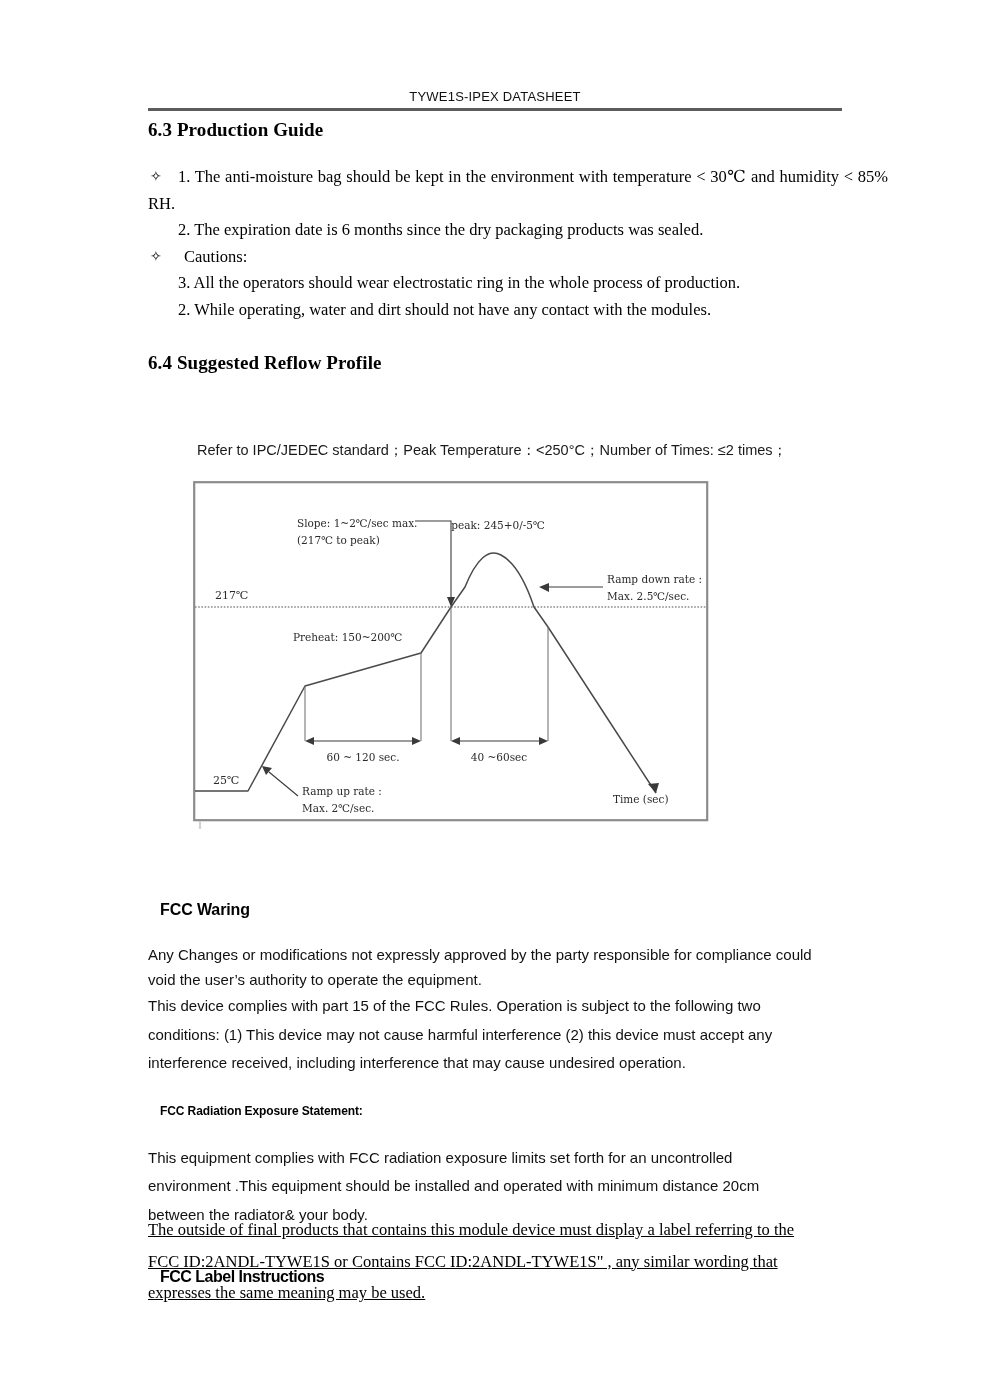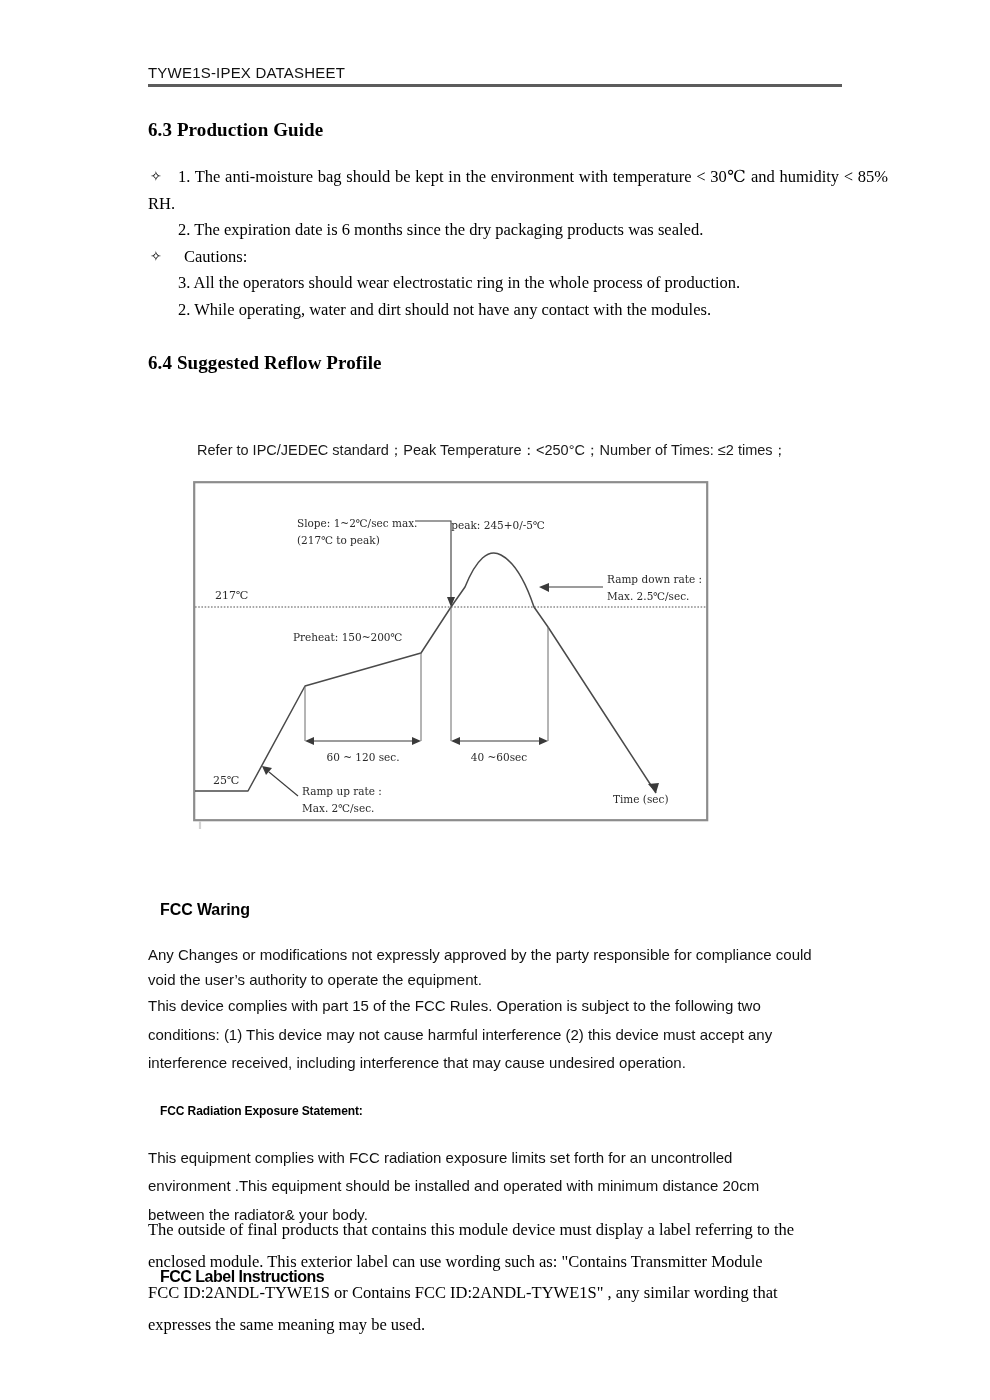--- a/index.html
+++ b/index.html
@@ -25,24 +25,26 @@
 
   
   .header-block {
     position: absolute;
     left: 148px;
     top: 66px;
     width: 694px;
   }
   .header-title {
     font-family: "Liberation Sans", "DejaVu Sans", sans-serif;
-    font-size: 15px;
+    font-size: 13px;
     letter-spacing: 0.2px;
+    text-align: center;
     color: #111;
     line-height: 14px;
+    margin-top: 24px;
   }
   .header-rule {
     margin-top: 4px;
     height: 2.5px;
     background: #5c5c5c;
     width: 100%;
   }
 
   
   .content {
@@ -143,20 +145,21 @@
   .spacer-lg { height: 24px; }
 
   .serif-block {
     position: absolute;
     left: 148px;
     top: 1214px;
     width: 745px;
     font-family: "Liberation Serif", "DejaVu Serif", serif;
     font-size: 16.5px;
     line-height: 31.5px;
+    text-decoration: underline;
   }
   .serif-block p { margin: 0; }
 </style>
 </head>
 <body>
 
 <div class="page">
 
   <div class="header-block">
     <div class="header-title">TYWE1S-IPEX DATASHEET</div>
@@ -261,18 +264,17 @@
     <p>This equipment complies with FCC radiation exposure limits set forth for an uncontrolled</p>
     <p>environment .This equipment should be installed and operated with minimum distance 20cm</p>
     <p>between the radiator&amp; your body.</p>
 
     <div class="spacer-lg"></div>
     <h3 class="narrow">FCC Label Instructions</h3>
   </div>
 
   <div class="serif-block">
     <p>The outside of final products that contains this module device must display a label referring to the</p>
-    <p>enclosed module. This exterior label can use wording such as: "Contains Transmitter Module</p>
     <p>FCC ID:2ANDL-TYWE1S or Contains FCC ID:2ANDL-TYWE1S" , any similar wording that</p>
     <p>expresses the same meaning may be used.</p>
   </div>
 
 </div>
 
 </body></html>

